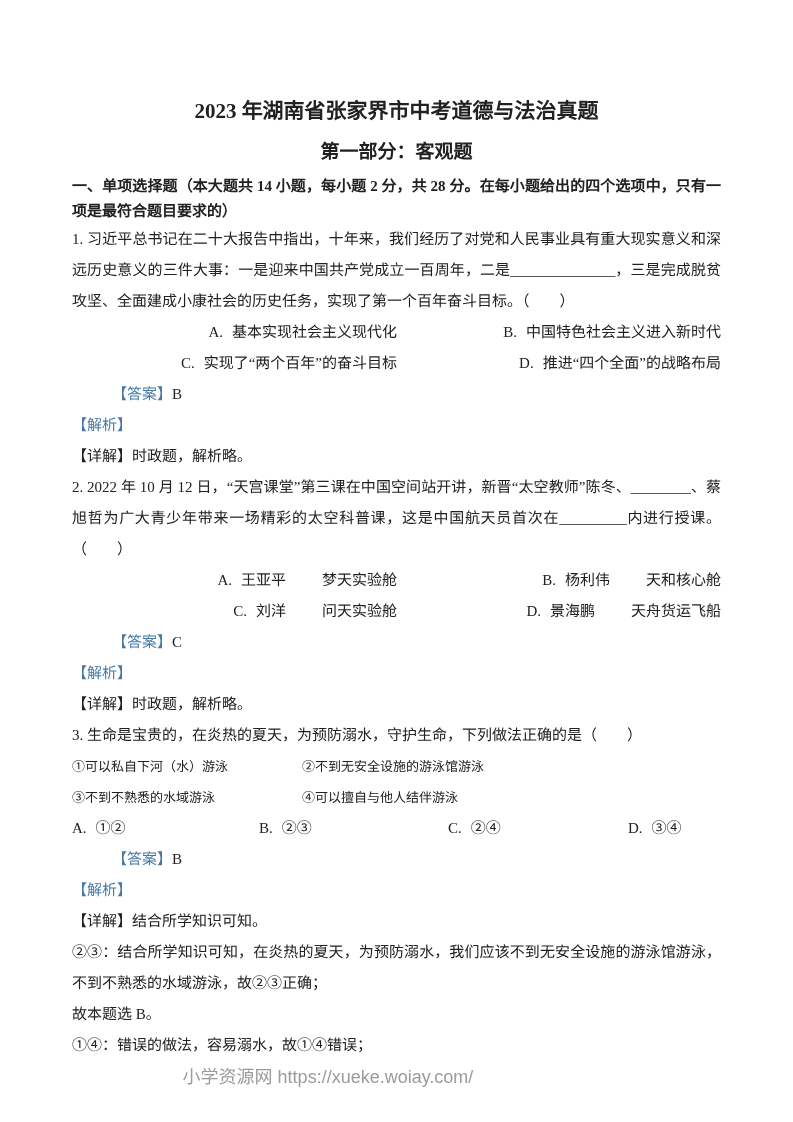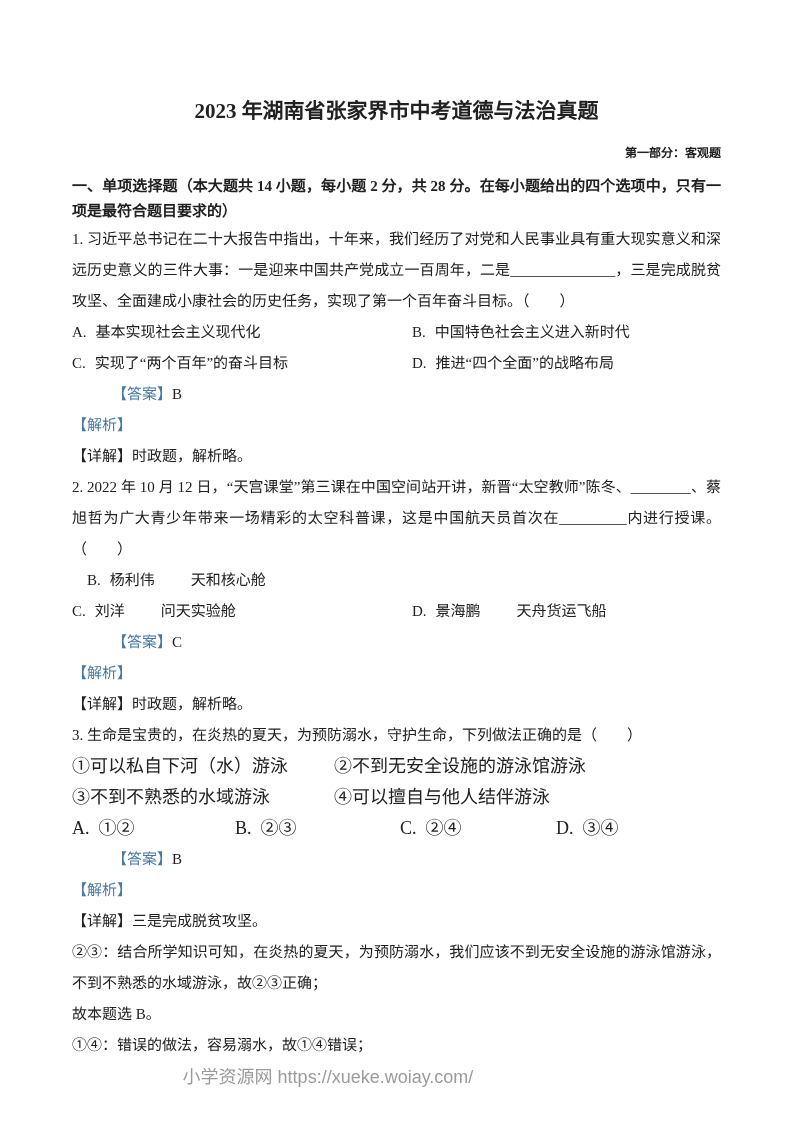--- a/index.html
+++ b/index.html
@@ -21,54 +21,56 @@
     box-sizing: border-box;
   }
   .doc-title {
     font-size: 21px;
     font-weight: bold;
     text-align: center;
     line-height: 26px;
     margin: 0 0 18px 0;
   }
   .part-heading {
-    font-size: 12px;
+    font-size: 19px;
     font-weight: bold;
-    text-align: right;
+    text-align: center;
     line-height: 22px;
     margin: 0 0 10px 0;
+    font-family: Liberation Mono, monospace;
   }
   .section-heading {
     font-size: 15px;
     font-weight: bold;
     line-height: 25px;
     text-align: justify;
     margin: 0;
   }
   p.line, .stem, .detail {
     font-size: 15px;
     line-height: 31px;
     margin: 0;
   }
   .stem, .detail-multi {
     text-align: justify;
   }
   .opt-row {
     display: flex;
     font-size: 15px;
     line-height: 31px;
+    text-align: right;
   }
   .opt-col-a { width: 325px; flex: 0 0 325px; }
   .opt-col-b { flex: 1 1 auto; margin-left: 15px; }
   .opt-label { margin-right: 9px; }
   .opt-extra { margin-left: 36px; }
-  .sub-row { display: flex; font-size: 18px; line-height: 31px; gap: 32px; }
+  .sub-row { display: flex; font-size: 13px; line-height: 31px; }
   .sub-col-1 { width: 230px; flex: 0 0 230px; }
   .sub-col-2 { flex: 1 1 auto; }
-  .choice-row { display: flex; font-size: 18px; line-height: 31px; }
+  .choice-row { display: flex; font-size: 15px; line-height: 31px; gap: 24px; }
   .choice-a { width: 163px; flex: 0 0 163px; }
   .choice-b { width: 165px; flex: 0 0 165px; }
   .choice-c { width: 156px; flex: 0 0 156px; }
   .choice-d { flex: 1 1 auto; }
   .accent { color: #4779a4; margin-left: 40px; }
   .footer {
     position: absolute;
     top: 1062px;
     left: 0;
     width: 656px;
@@ -112,20 +114,23 @@
     <span class="accent">【答案】</span><span>B</span>
   </p>
   <p class="line accent">【解析】</p>
   <p class="line">
     <span>【详解】</span><span>时政题，解析略。</span>
   </p>
 
   <p class="stem">2. 2022 年 10 月 12 日，“天宫课堂”第三课在中国空间站开讲，新晋“太空教师”陈冬、________、蔡旭哲为广大青少年带来一场精彩的太空科普课，这是中国航天员首次在_________内进行授课。（　　）</p>
 
   <div class="opt-row">
+    <div class="opt-col-a">
+      <span class="opt-label">A.</span><span>王亚平</span><span class="opt-extra">梦天实验舱</span>
+    </div>
     <div class="opt-col-b">
       <span class="opt-label">B.</span><span>杨利伟</span><span class="opt-extra">天和核心舱</span>
     </div>
   </div>
   <div class="opt-row">
     <div class="opt-col-a">
       <span class="opt-label">C.</span><span>刘洋</span><span class="opt-extra">问天实验舱</span>
     </div>
     <div class="opt-col-b">
       <span class="opt-label">D.</span><span>景海鹏</span><span class="opt-extra">天舟货运飞船</span>
@@ -164,21 +169,21 @@
     <div class="choice-d">
       <span class="opt-label">D.</span><span>③④</span>
     </div>
   </div>
 
   <p class="line">
     <span class="accent">【答案】</span><span>B</span>
   </p>
   <p class="line accent">【解析】</p>
   <p class="line">
-    <span>【详解】</span><span>三是完成脱贫攻坚。</span>
+    <span>【详解】</span><span>结合所学知识可知。</span>
   </p>
   <p class="stem detail-multi">②③：结合所学知识可知，在炎热的夏天，为预防溺水，我们应该不到无安全设施的游泳馆游泳，不到不熟悉的水域游泳，故②③正确；</p>
   <p class="stem detail-multi">故本题选 B。</p>
   <p class="stem detail-multi">①④：错误的做法，容易溺水，故①④错误；</p>
 
 </div>
 
 <div class="footer">小学资源网 https://xueke.woiay.com/</div>
 
 </body></html>

